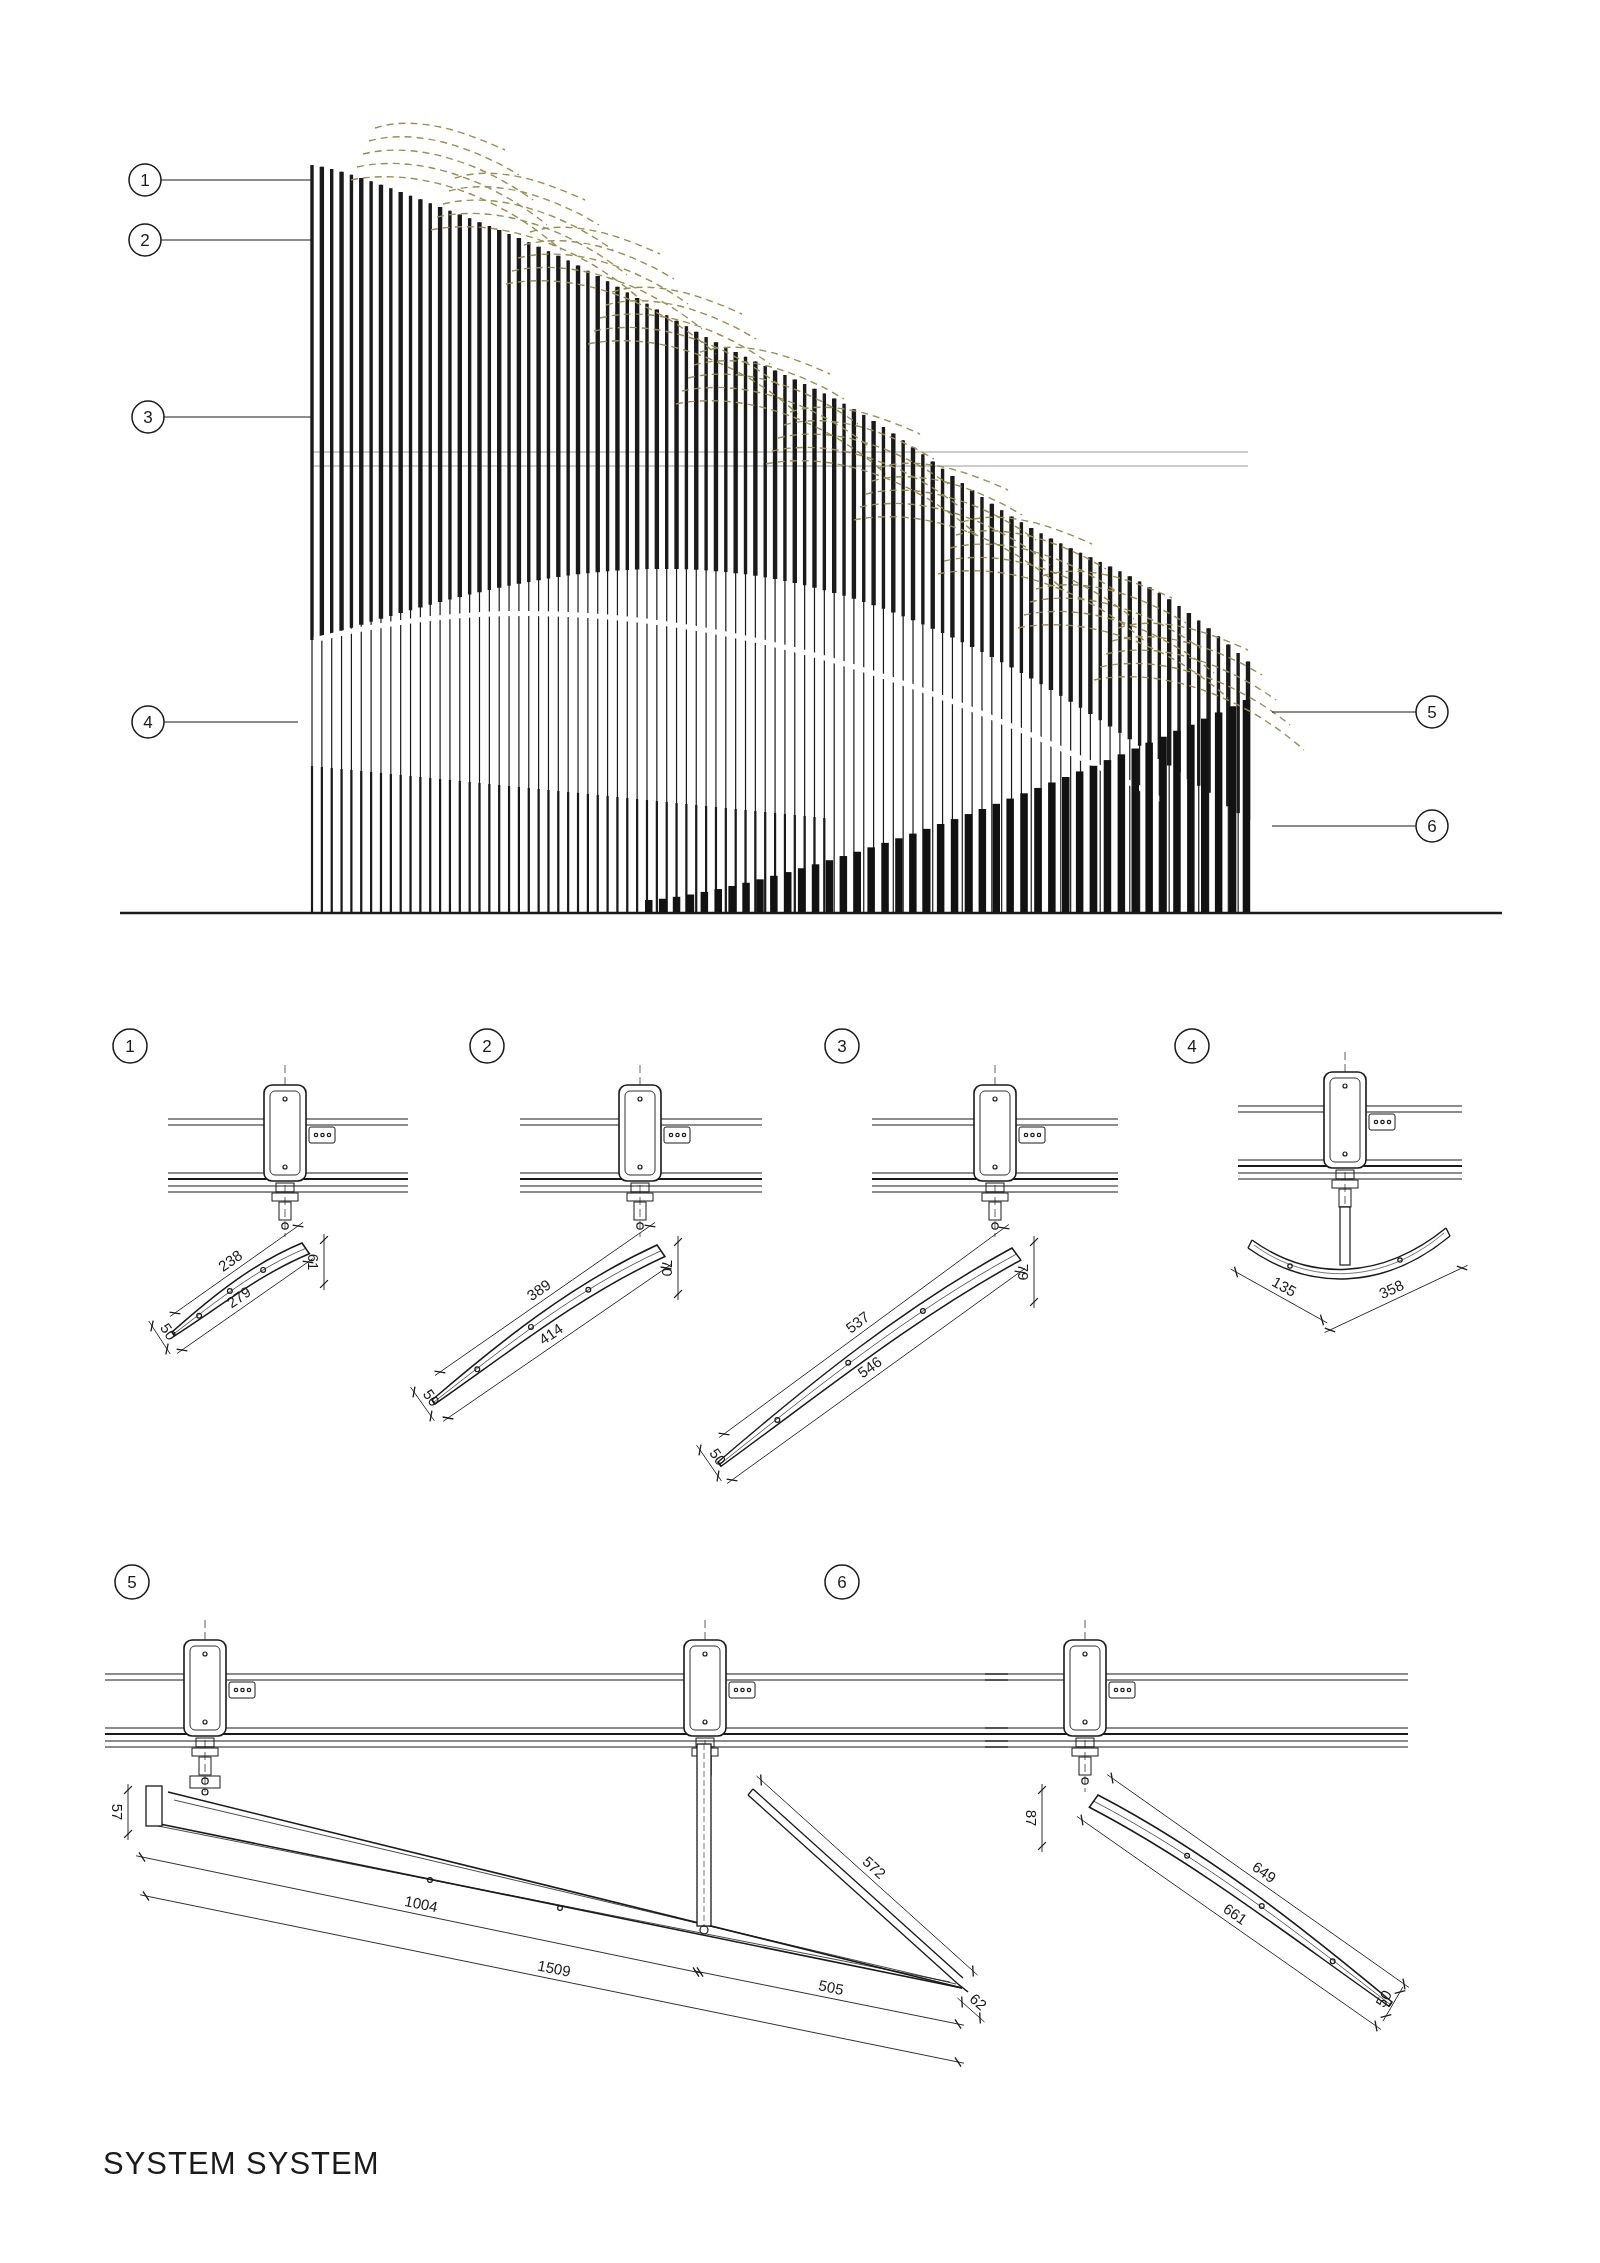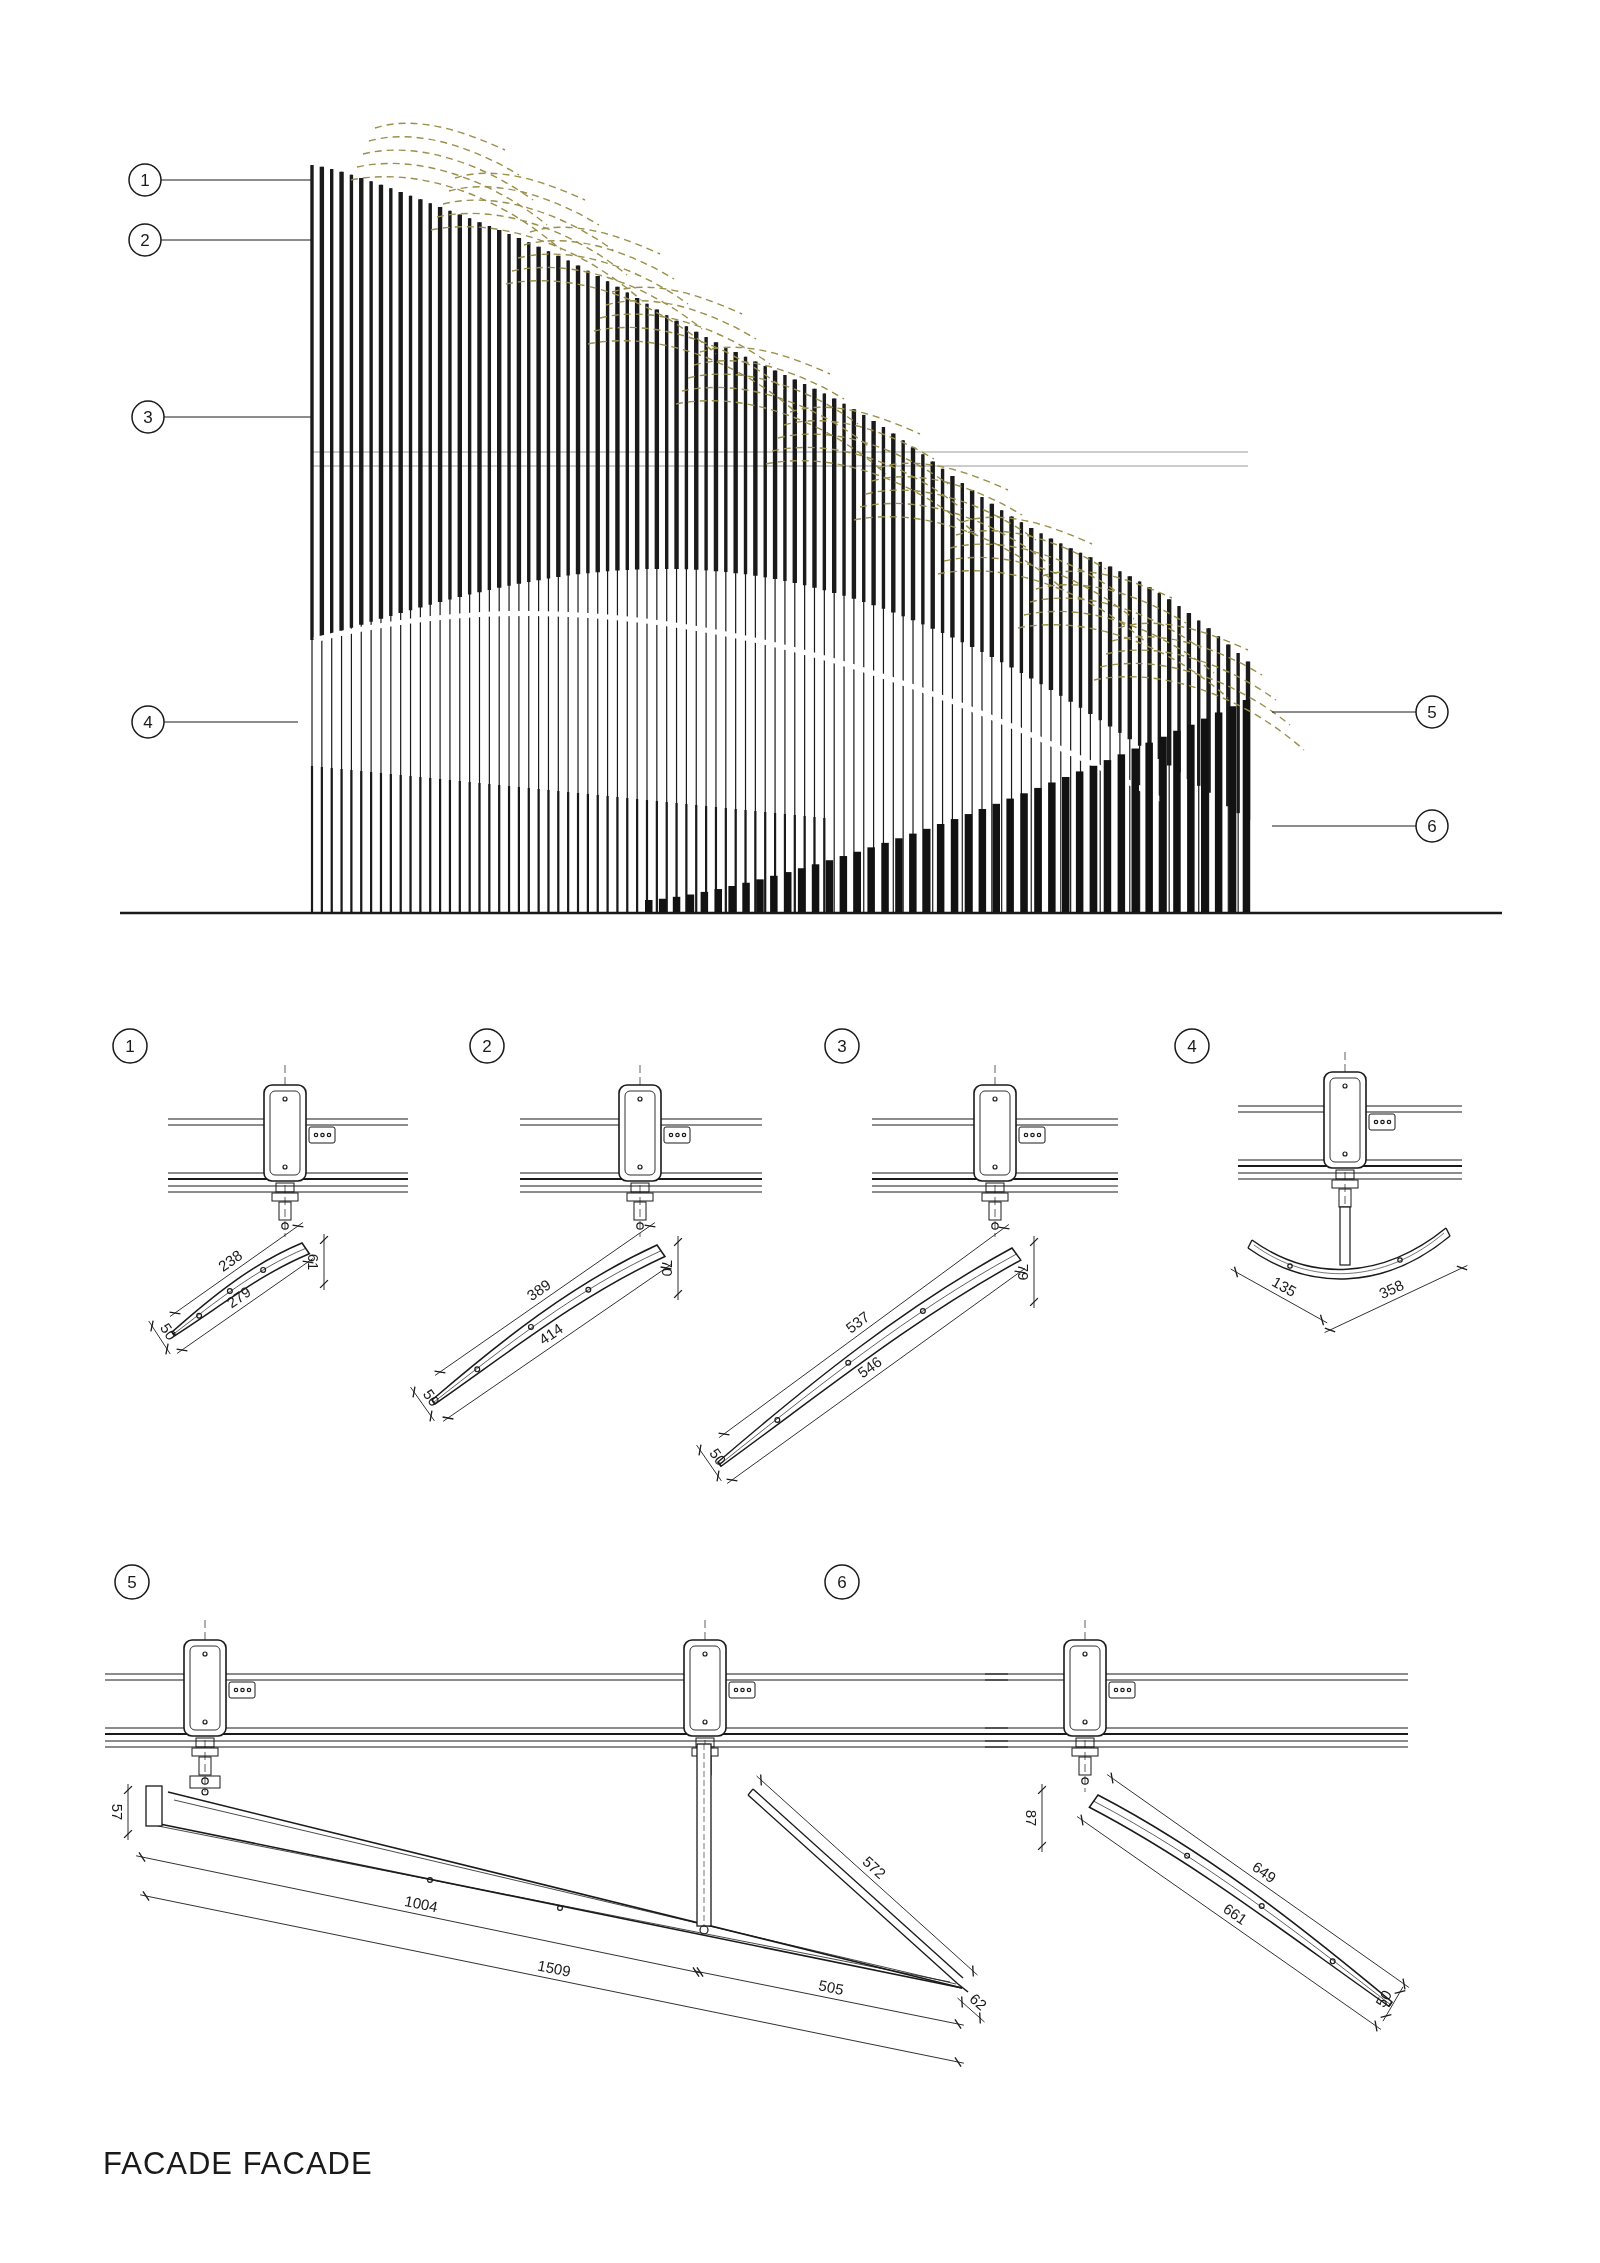--- a/index.html
+++ b/index.html
@@ -751,14 +751,14 @@
         <line x1="1403.0232261531446" y1="1986.8173265946093" x2="1382.9767738468554" y2="2021.1826734053907" stroke="#1a1a1a" stroke-width="0.9"></line>
         <line x1="1405.3188589463534" y1="1990.6003002772754" x2="1394.6811410536466" y2="1993.3996997227246" stroke="#1a1a1a" stroke-width="1.3"></line>
         <line x1="1391.3188589463534" y1="2014.6003002772754" x2="1380.6811410536466" y2="2017.3996997227246" stroke="#1a1a1a" stroke-width="1.3"></line>
         <text x="1383.4984320901171" y="1998.457418719235" fill="#1a1a1a" font-size="15" text-anchor="middle" dominant-baseline="central" font-family="Liberation Sans, sans-serif" transform="rotate(-59.74356283647073 1383.4984320901171 1998.457418719235)">50</text>
         <g>
           <circle cx="842" cy="1582" r="17" fill="#fff" stroke="#1a1a1a" stroke-width="1.5"></circle>
           <text x="842" y="1582.5" fill="#1a1a1a" font-size="17" text-anchor="middle" dominant-baseline="central" font-family="Liberation Sans, sans-serif">6</text>
         </g>
       </g>
     </svg>
-  <div class="sheet-title">FACADE FACADE</div>
+  <div class="sheet-title">SYSTEM SYSTEM</div>
 </div>
 
 </body></html>

